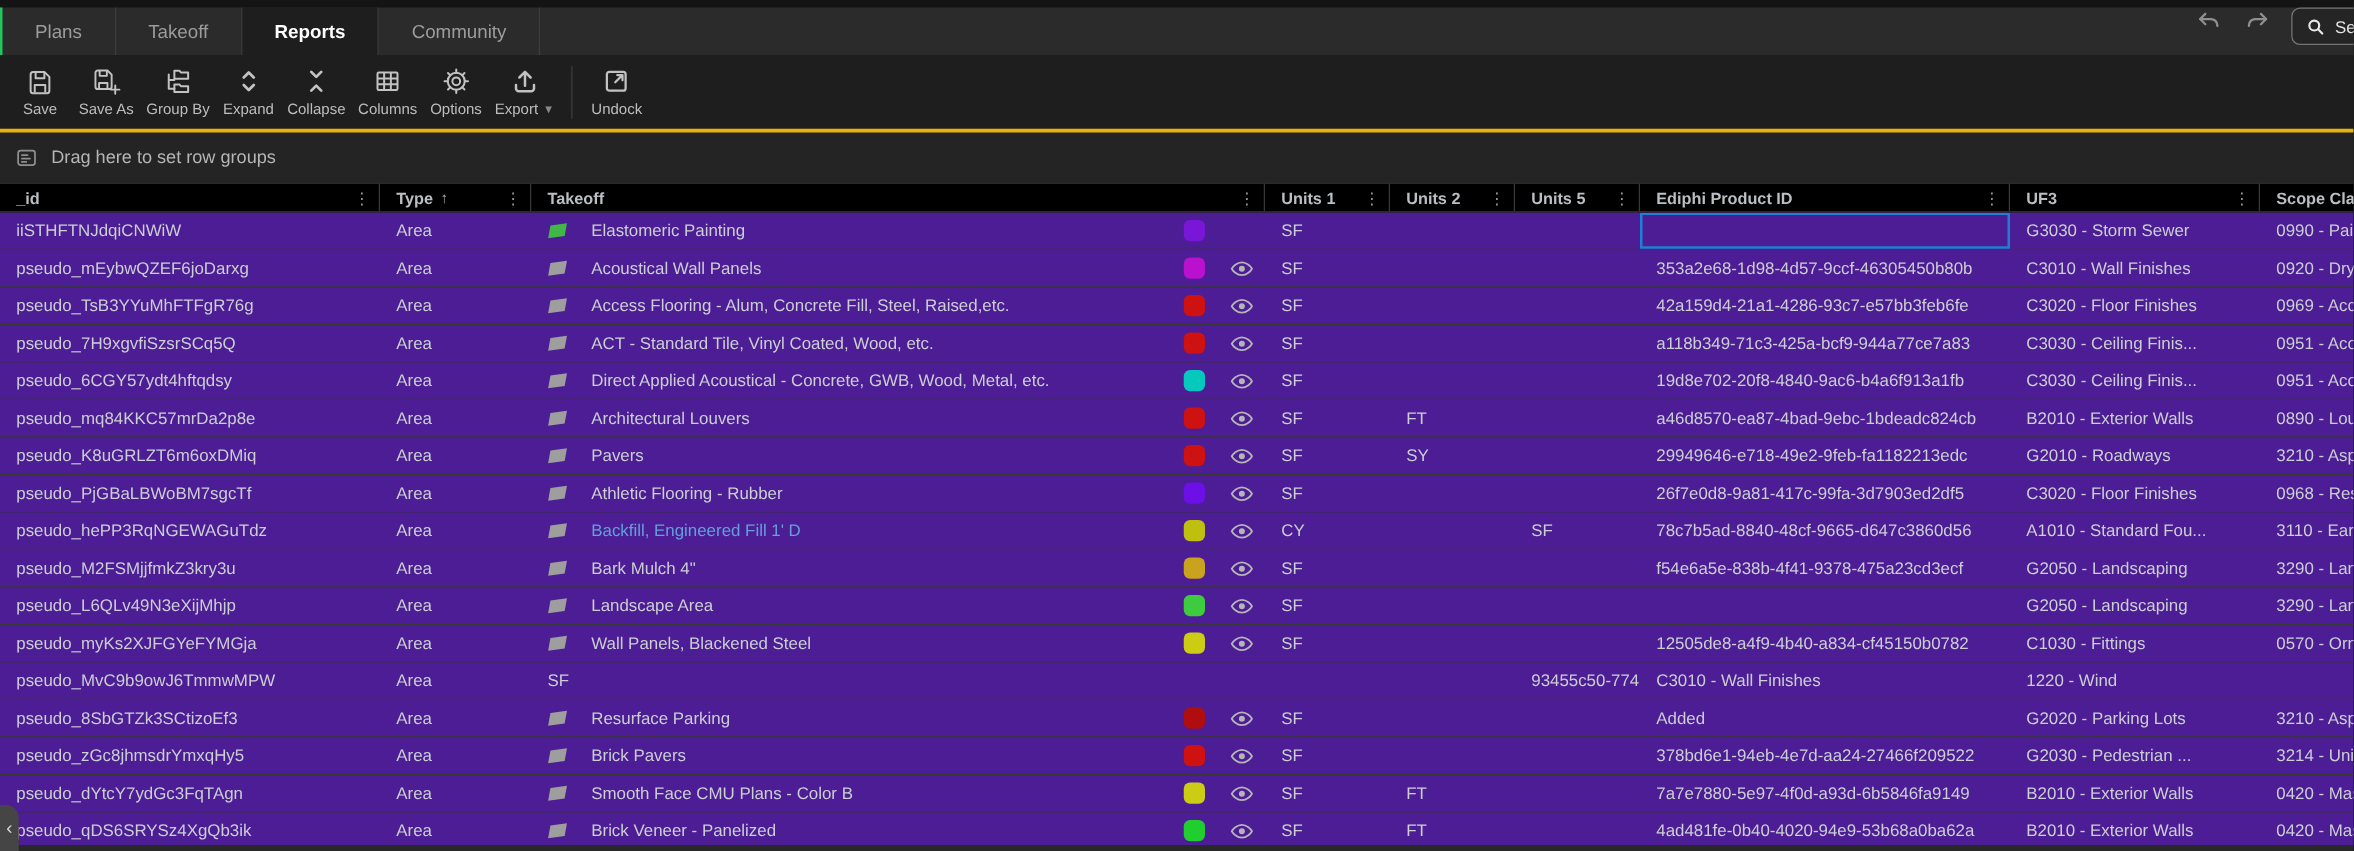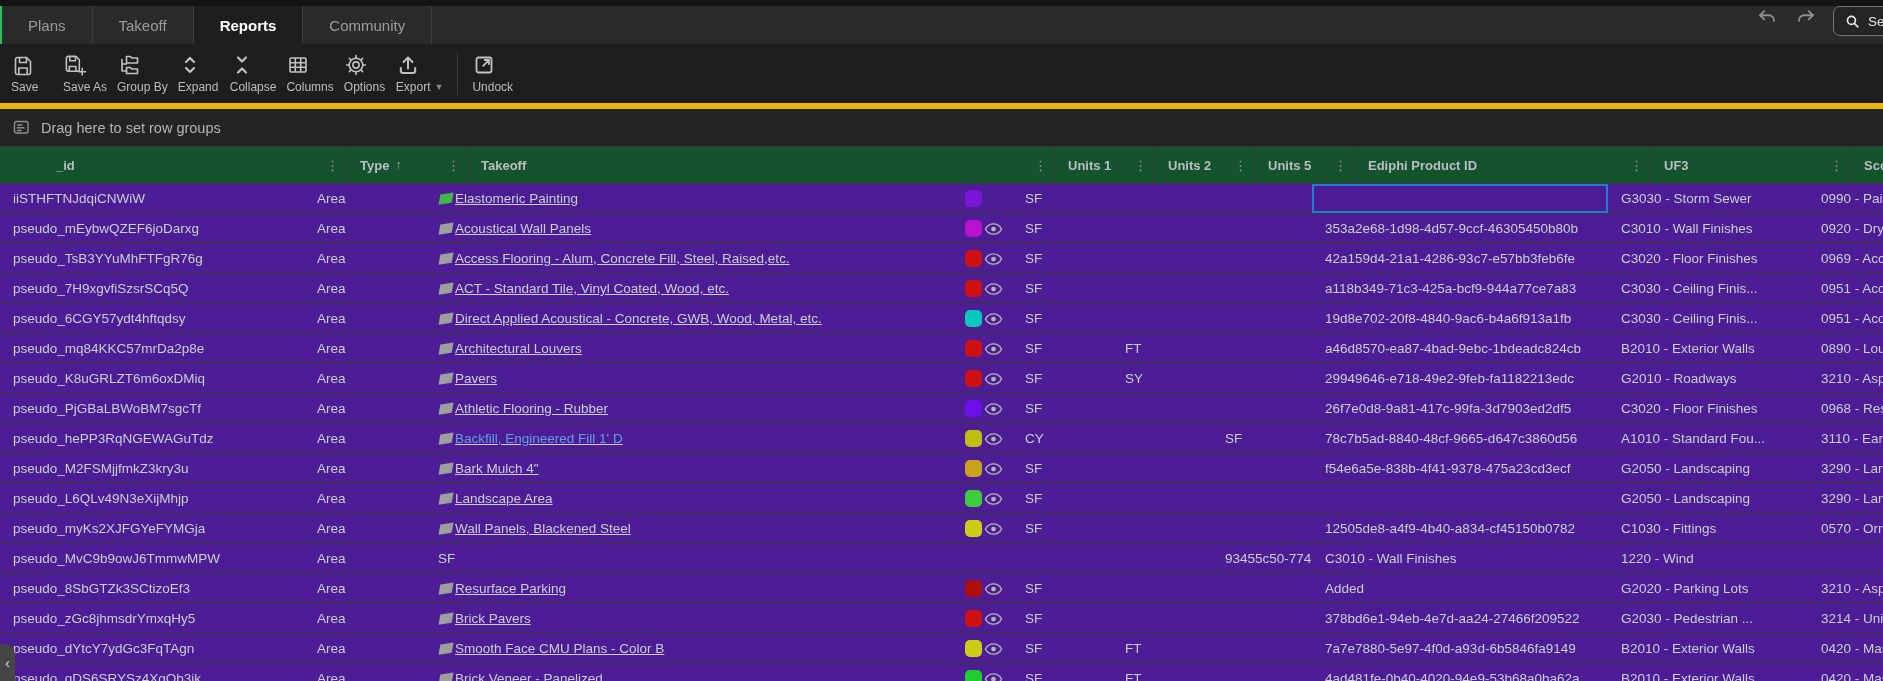--- a/index.html
+++ b/index.html
@@ -12,41 +12,41 @@
   .tab { padding:0 26px; display:flex; align-items:center; color:#9C9C9C; font-size:15px; border-right:1px solid #3D3D3D; cursor:pointer; }
   .tab:first-child { border-left:2px solid #22c55e; }
   .tab.active { background:#1E1E1E; color:#FFFFFF; font-weight:bold; }
   .tab-actions { margin-left:auto; display:flex; align-items:flex-start; gap:15px; padding-right:0; }
   .histbtn { width:24px; height:24px; display:flex; align-items:center; justify-content:center; }
   .searchbox { width:170px; margin-right:-120px; height:30px; border:1px solid #757575; border-radius:7px; background:#252525; display:flex; align-items:center; gap:7px; padding:0 10px; }
   .searchbox span { color:#E3E3E3; font-size:13.5px; }
 
   
   .toolbar { height:59px; background:#1E1E1E; display:flex; align-items:center; padding-left:6px; }
-  .tbtn { min-width:52px; padding:0 5px; height:52px; display:flex; flex-direction:column; justify-content:center; gap:3px; color:#BDBDBD; font-size:12px; cursor:pointer; }
+  .tbtn { min-width:52px; padding:0 5px; height:52px; display:flex; flex-direction:column; align-items:center; justify-content:center; gap:3px; color:#BDBDBD; font-size:12px; cursor:pointer; }
   .tbtn svg { display:block; }
   .tlabel { display:flex; align-items:center; gap:4px; white-space:nowrap; }
   .caret { font-size:9px; color:#8A8A8A; }
   .tsep { width:1px; height:42px; background:#3D3D3D; margin:0 9px; }
 
   
-  .dropbar { height:43px; background:#242424; border-top:6px solid #eab308; display:flex; align-items:center; gap:11px; padding-left:13px; color:#B5B5B5; font-size:14.5px; }
+  .dropbar { height:43px; background:#242424; border-top:3px solid #eab308; display:flex; align-items:center; gap:11px; padding-left:13px; color:#B5B5B5; font-size:14.5px; }
 
   
   .grid { --cols: 304px 121px 587px 100px 100px 100px 296px 200px 300px; }
-  .ghead { height:38px; background:#14532d; border-top:1px solid #383838; border-bottom:1px solid #383838;
-           display:grid; grid-template-columns:var(--cols); font-size:13px; font-weight:bold; color:#BBBFC3;padding-left:43px; }
+  .ghead { height:24px; background:#000000; border-top:1px solid #383838; border-bottom:1px solid #383838;
+           display:grid; grid-template-columns:var(--cols); font-size:13px; font-weight:bold; color:#BBBFC3; }
   .hcell { display:flex; align-items:center; gap:6px; padding:0 7px 0 13px; border-right:1px solid #383838; overflow:hidden; white-space:nowrap; }
   .hmenu { margin-left:auto; color:#9A9A9A; font-weight:normal; font-size:13px; cursor:pointer; }
   .sortarrow { color:#A8A8A8; font-weight:normal; font-size:12px; }
 
   .rows { height:506px; overflow:hidden; }
   .row { height:30px; display:grid; grid-template-columns:var(--cols); border-bottom:1px solid #383838; background:#4c1d95; font-size:13.5px; color:#CBCFD3; }
   .cell { display:flex; align-items:center; padding-left:13px; white-space:nowrap; overflow:hidden; }
-  .c-takeoff { gap:0; padding-right:8px;text-decoration:underline; }
+  .c-takeoff { gap:18px; padding-right:8px; }
   .tflag { flex:0 0 auto; display:flex; }
   .tname.link { color:#64A0DC; }
   .tfill { flex:1 1 auto; }
   .swatch { flex:0 0 auto; width:17px; height:17px; border-radius:5px; cursor:pointer; }
   .eye { flex:0 0 auto; width:20px; display:flex; margin-left:2px; cursor:pointer; }
   .c-pid.sel { box-shadow:inset 0 0 0 2px #1E7FD4; }
 
   
   .drawer { position:absolute; left:0; bottom:0; width:15px; height:37px; background:#454545; border-top-right-radius:10px; display:flex; align-items:center; justify-content:center; color:#D8D8D8; font-size:15px; cursor:pointer; }
 </style>

